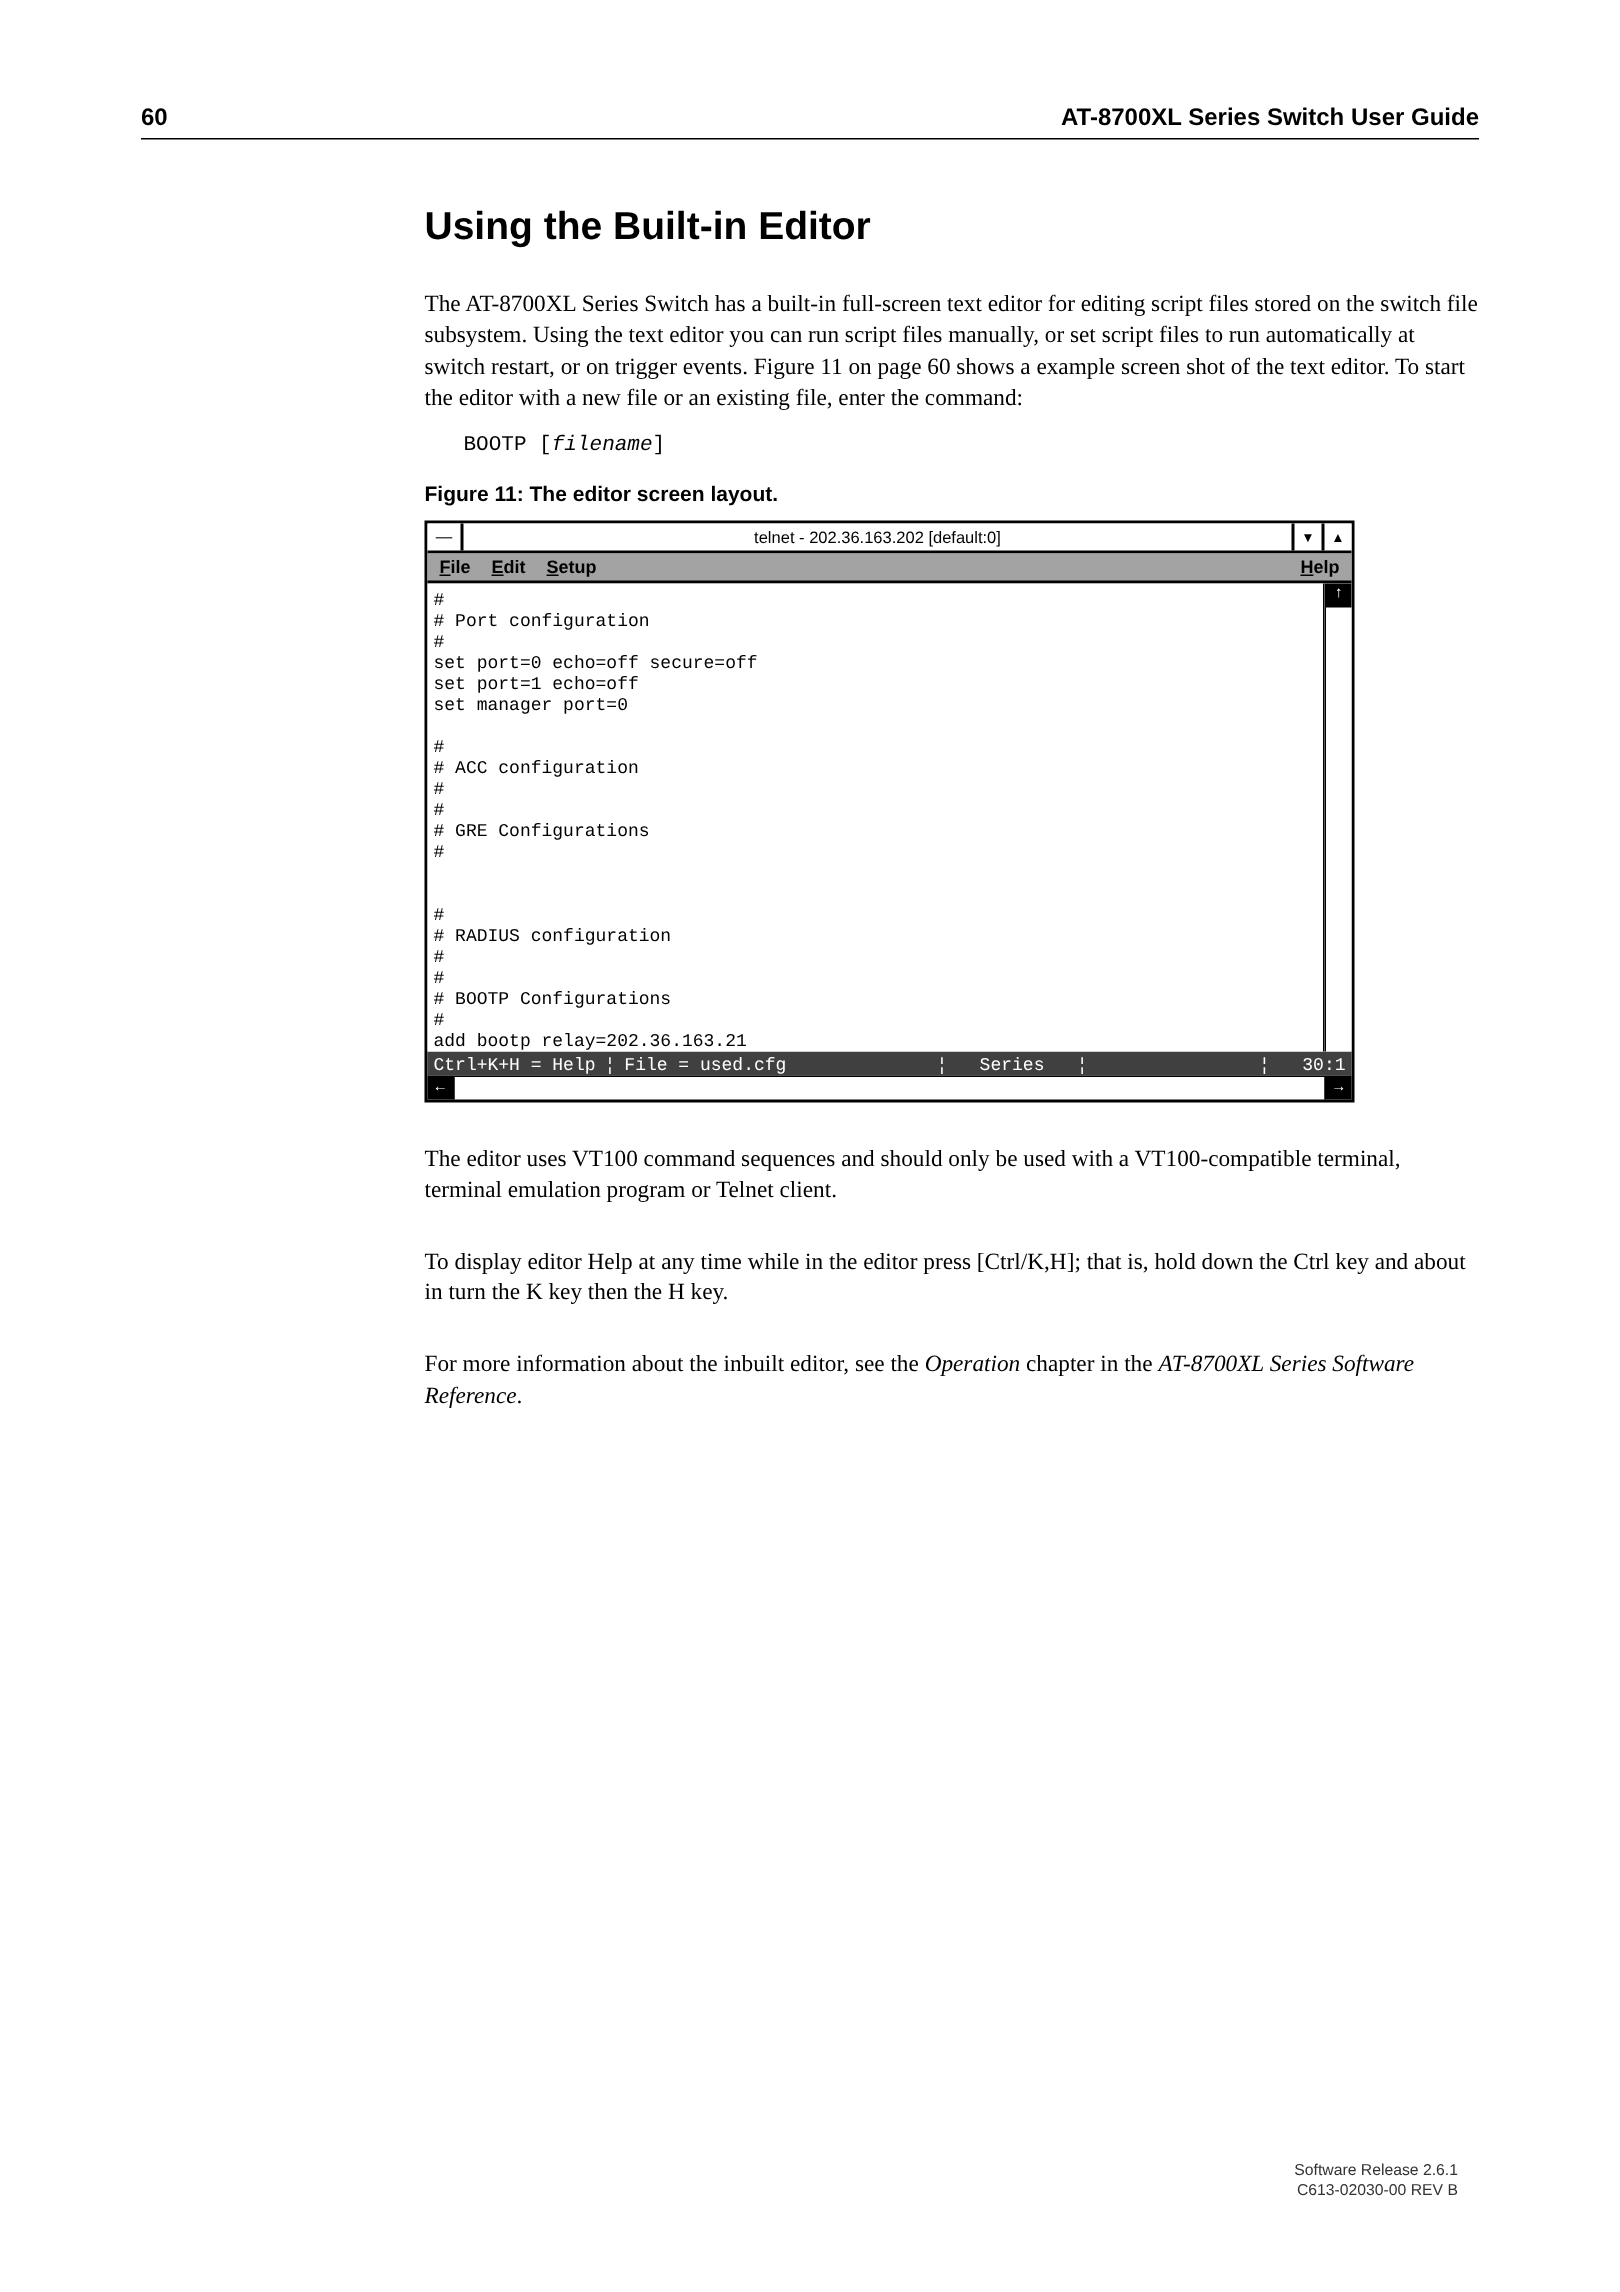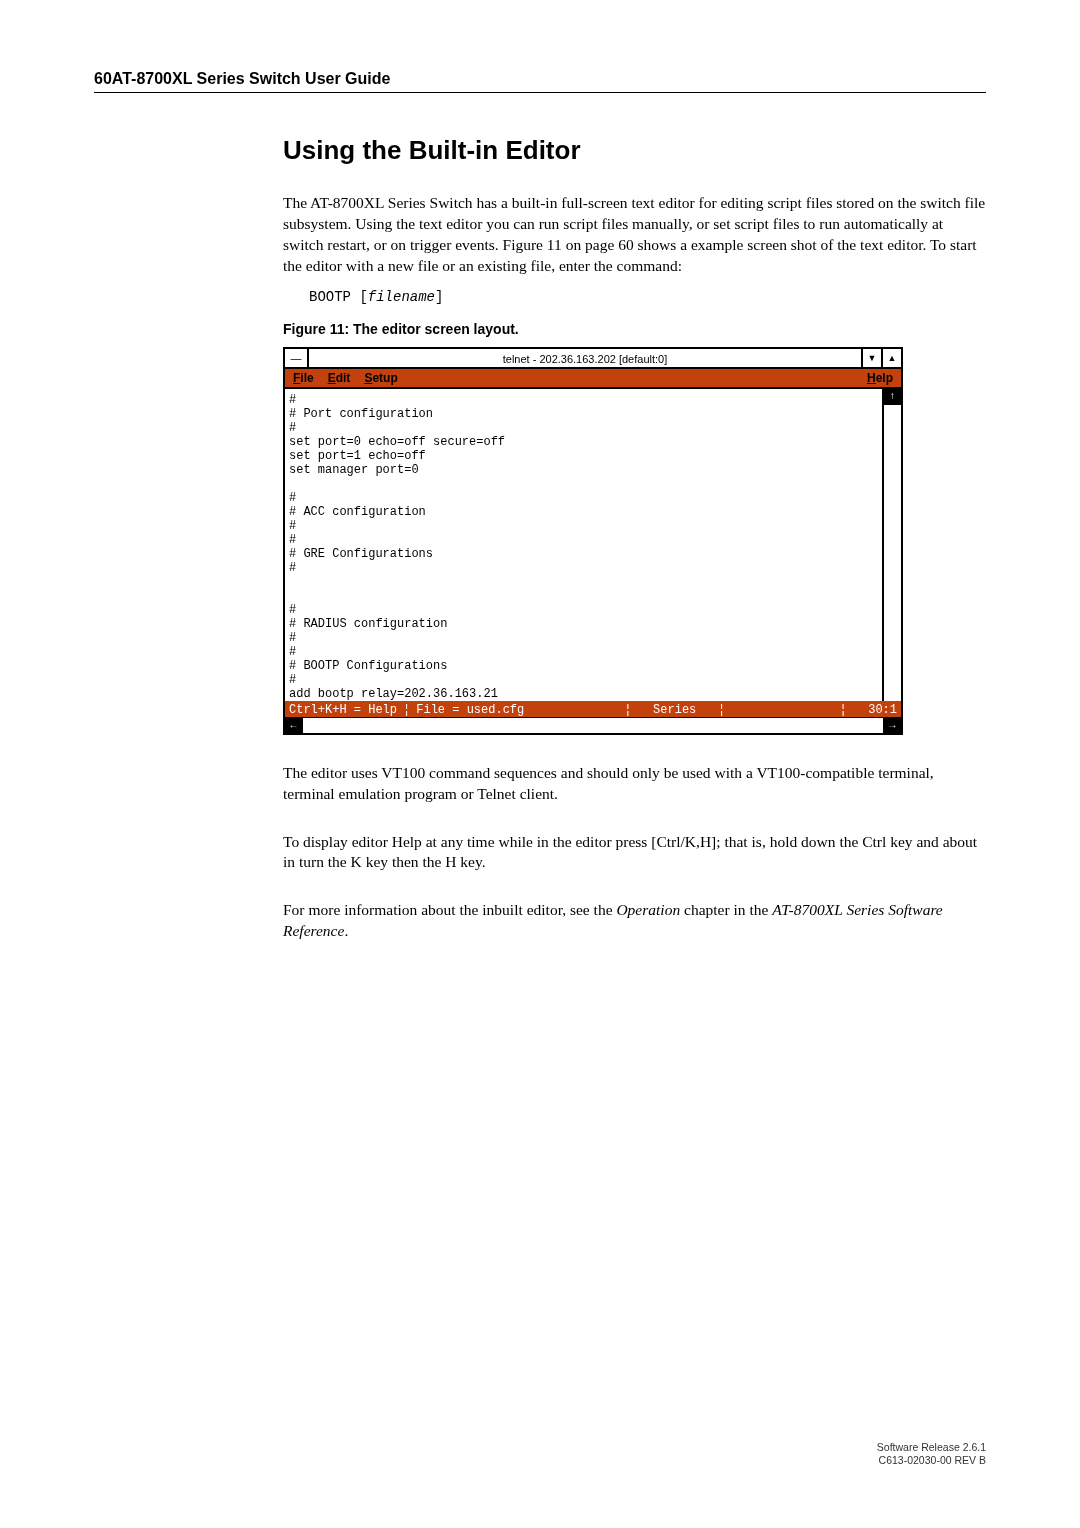--- a/index.html
+++ b/index.html
@@ -11,20 +11,21 @@
       position: relative;
       color: #000;
     }
     .page-header {
       position: absolute;
       top: 70px;
       left: 94px;
       right: 94px;
       border-bottom: 1.5px solid #000;
       display: flex;
+      justify-content: space-between;
       align-items: baseline;
       padding-bottom: 4px;
     }
     .page-number {
       font-family: 'Segoe UI', 'Helvetica Neue', Arial, sans-serif;
       font-weight: 700;
       font-size: 16px;
     }
     .guide-title {
       font-family: 'Segoe UI', 'Helvetica Neue', Arial, sans-serif;
@@ -107,21 +108,21 @@
       font-family: Arial, sans-serif;
       font-size: 9px;
     }
     .menubar {
       display: flex;
       border-bottom: 2px solid #000;
       padding: 3px 8px;
       font-family: Arial, sans-serif;
       font-weight: 700;
       font-size: 12px;
-      background: #c2410c;
+      background: #a3a3a3;
       height: 20px;
       align-items: center;
     }
     .menu-item {
       margin-right: 14px;
     }
     .menu-item u { text-decoration: underline; }
     .menu-help {
       margin-left: auto;
       margin-right: 0;
@@ -134,21 +135,21 @@
       flex: 1;
       background: #fff;
       padding: 4px 4px 0 4px;
       font-family: 'Courier New', monospace;
       font-size: 12px;
       line-height: 14px;
       white-space: pre;
       border-right: 1px solid #000;
     }
     .editor-status {
-      background: #c2410c;
+      background: #404040;
       color: #fff;
       padding: 2px 4px;
       font-family: 'Courier New', monospace;
       font-size: 12px;
       display: flex;
       height: 16px;
     }
     .status-left { flex: 0 0 auto; }
     .status-sep { padding: 0 6px; }
     .status-mode { margin-left: 100px; }
@@ -184,21 +185,21 @@
       display: flex;
       align-items: center;
       justify-content: center;
       color: #fff;
       font-size: 10px;
     }
     .hscroll-btn.left { border-right: 1px solid #000; }
     .hscroll-btn.right { border-left: 1px solid #000; }
     .footer {
       position: absolute;
-      right: 94px;
+      right: 108px;
       bottom: 60px;
       text-align: right;
       font-family: 'Segoe UI', 'Helvetica Neue', Arial, sans-serif;
       font-size: 10.5px;
       color: #333;
       line-height: 1.3;
     }
     .ital { font-style: italic; }
   </style>
 </head>

